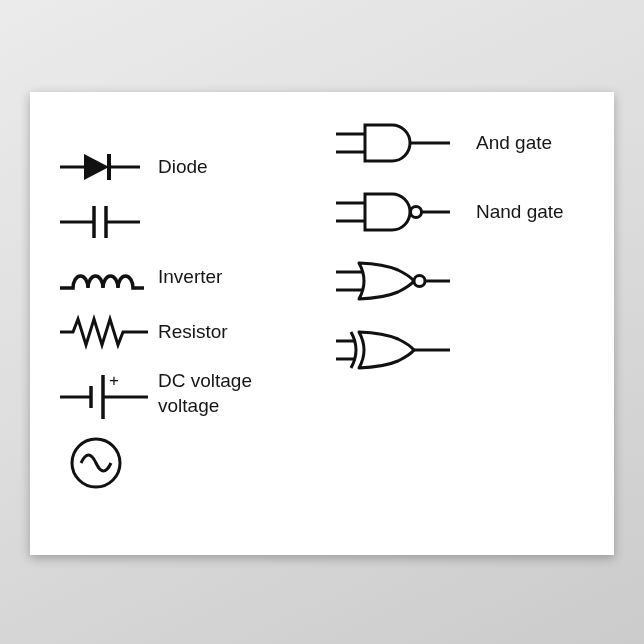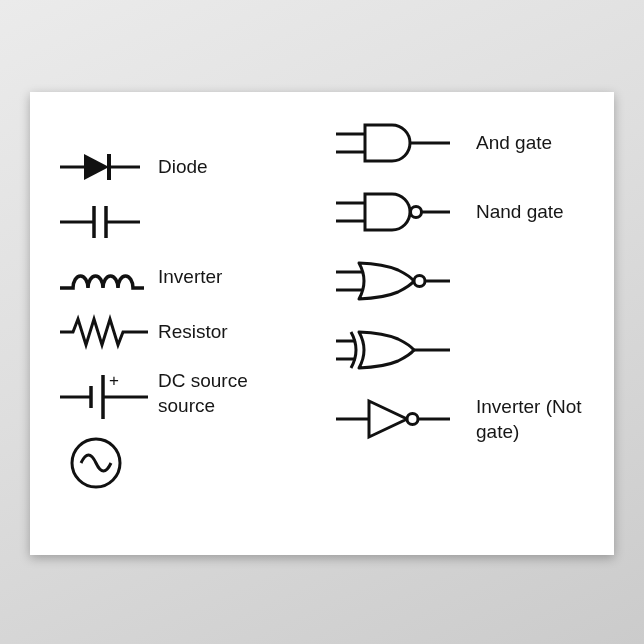--- a/index.html
+++ b/index.html
@@ -79,21 +79,21 @@
     <div class="row row-dc">
       <span class="sym sym-left">
         <svg width="88" height="52" viewBox="0 0 88 52">
           <line x1="0" y1="30" x2="31" y2="30" stroke="#111" stroke-width="3"></line>
           <line x1="31" y1="19" x2="31" y2="41" stroke="#111" stroke-width="3.5"></line>
           <line x1="43" y1="8" x2="43" y2="52" stroke="#111" stroke-width="3.5"></line>
           <line x1="43" y1="30" x2="88" y2="30" stroke="#111" stroke-width="3"></line>
           <text x="49" y="19" font-size="17" fill="#111">+</text>
         </svg>
       </span>
-      <span class="lbl">DC source source</span>
+      <span class="lbl">DC voltage voltage</span>
     </div>
 
     <div class="row row-ac">
       <span class="sym sym-left">
         <svg width="56" height="56" viewBox="0 0 56 56" style="margin-left:8px">
           <circle cx="28" cy="28" r="24" fill="none" stroke="#111" stroke-width="3"></circle>
           <path d="M13 28 Q20.5 12 28 28 Q35.5 44 43 28" fill="none" stroke="#111" stroke-width="3"></path>
         </svg>
       </span>
     </div>
@@ -145,26 +145,15 @@
         <svg width="114" height="50" viewBox="0 0 114 50">
           <line x1="0" y1="16" x2="20" y2="16" stroke="#111" stroke-width="3"></line>
           <line x1="0" y1="34" x2="20" y2="34" stroke="#111" stroke-width="3"></line>
           <path d="M15 7 Q25 25 15 43" fill="none" stroke="#111" stroke-width="3"></path>
           <path d="M23 7 Q33 25 23 43 Q48 42 62 36 Q74 30 78 25 Q74 20 62 14 Q48 8 23 7 Z" fill="#fff" stroke="#111" stroke-width="3" stroke-linejoin="round"></path>
           <line x1="78" y1="25" x2="114" y2="25" stroke="#111" stroke-width="3"></line>
         </svg>
       </span>
     </div>
 
-    <div class="row">
-      <span class="sym sym-right">
-        <svg width="114" height="50" viewBox="0 0 114 50">
-          <line x1="0" y1="25" x2="33" y2="25" stroke="#111" stroke-width="3"></line>
-          <path d="M33 7 L33 43 L71 25 Z" fill="#fff" stroke="#111" stroke-width="3" stroke-linejoin="miter"></path>
-          <circle cx="76.5" cy="25" r="5.5" fill="#fff" stroke="#111" stroke-width="3"></circle>
-          <line x1="82.5" y1="25" x2="114" y2="25" stroke="#111" stroke-width="3"></line>
-        </svg>
-      </span>
-      <span class="lbl">Inverter (Not gate)</span>
-    </div>
 
   </div>
 </div>
 
 </body></html>

